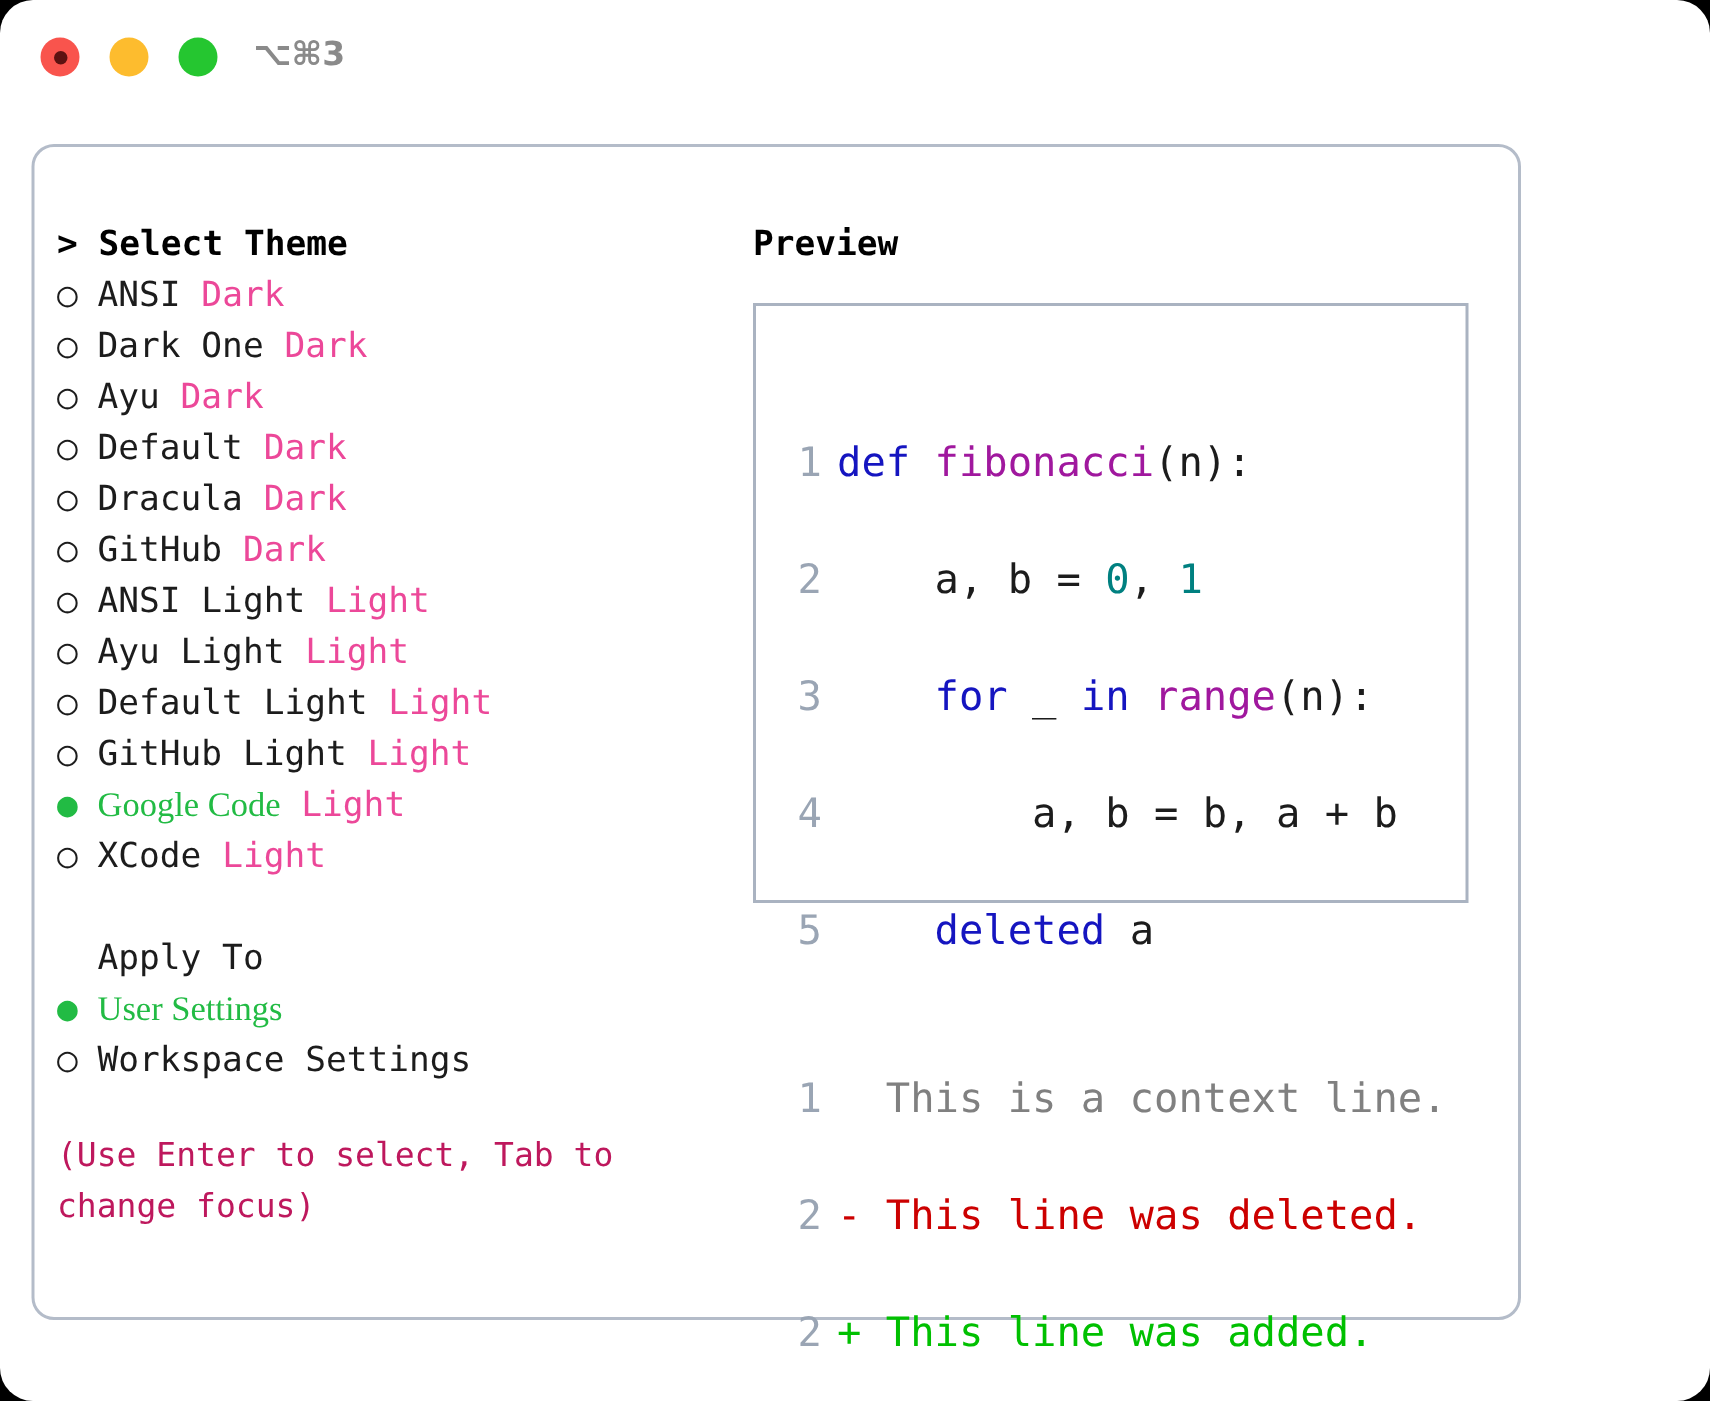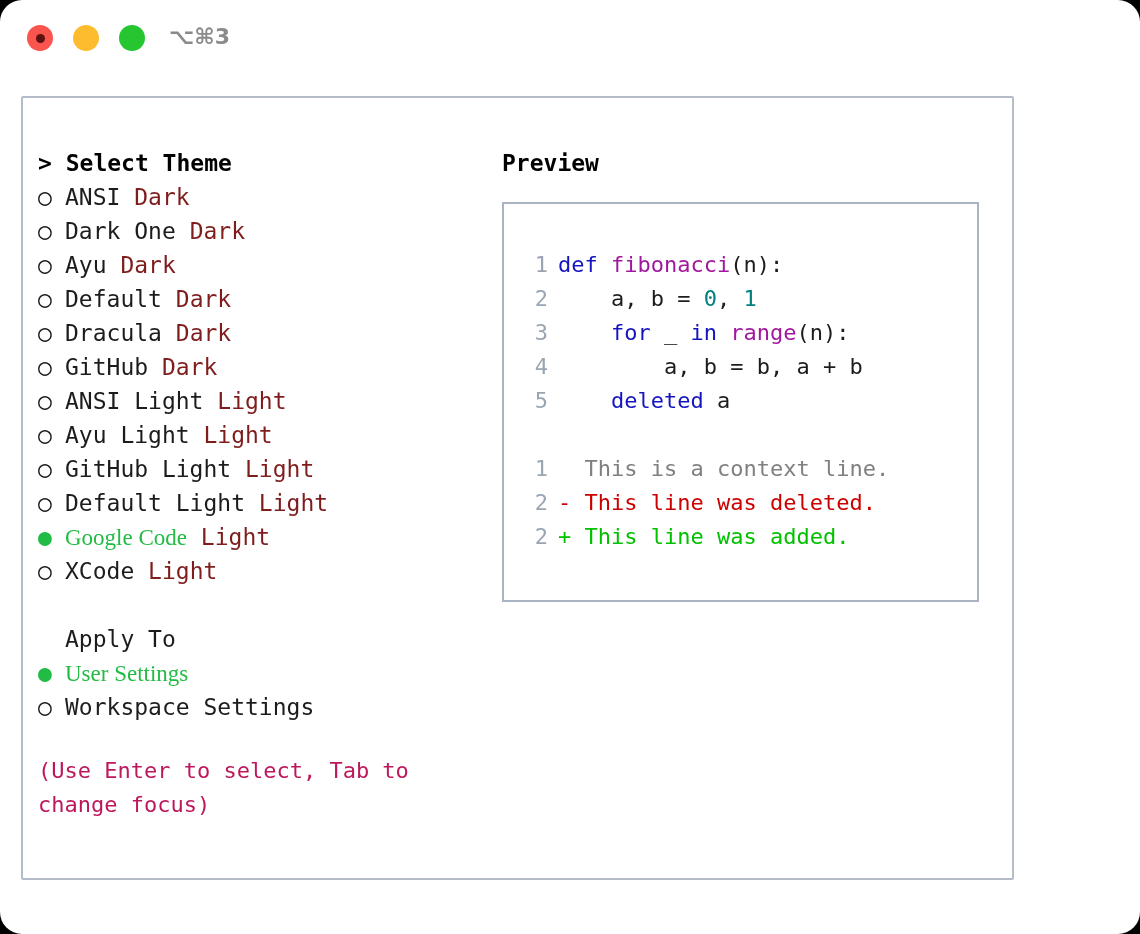--- a/index.html
+++ b/index.html
@@ -67,21 +67,21 @@
   }
 
   
   .dialog {
     position: absolute;
     left: 21px;
     top: 96px;
     width: 993px;
     height: 784px;
     border: 2px solid #b4bcc9;
-    border-radius: 2px;
+    border-radius: 15px;
     box-sizing: border-box;
     background: #ffffff;
   }
 
   
   .left-col {
     position: absolute;
     left: 15px;
     top: 48px;
     width: 440px;
@@ -99,21 +99,21 @@
     color: #000000;
   }
   .marker {
     display: inline-block;
     width: 27px;
     color: #1c1c1c;
   }
   .marker.sel { color: #22bb44; }
   .label.sel { color: #22bb44; font-family: Liberation Serif, serif; }
   .cat {
-    color: #7f1d1d;
+    color: #ec4899;
   }
   .spacer { height: 34px; }
   .hint {
     margin-top: 30px;
     font-size: 22px;
     line-height: 34px;
     color: #be185d;
     width: 410px;
   }
 
@@ -133,24 +133,25 @@
   .preview-box {
     margin-top: 22px;
     width: 477px;
     height: 400px;
     border: 2px solid #aab3c1;
     box-sizing: border-box;
     background: #ffffff;
     padding: 44px 0 0 20px;
   }
   .code-line {
-    font-size: 22px;
+    font-size: 27px;
     line-height: 34px;
     white-space: pre;
     color: #1c1c1c;
+    margin-top: 44px;
   }
   .ln {
     display: inline-block;
     width: 24px;
     text-align: right;
     color: #9aa5b4;
     margin-right: 10px;
   }
   .kw   { color: #1515c0; }
   .fn   { color: #a0189e; }
@@ -185,22 +186,22 @@
 
       <div id="theme-list">
           <div class="row"><span class="marker">○</span><span class="label">ANSI</span><span class="cat"> Dark</span></div>
           <div class="row"><span class="marker">○</span><span class="label">Dark One</span><span class="cat"> Dark</span></div>
           <div class="row"><span class="marker">○</span><span class="label">Ayu</span><span class="cat"> Dark</span></div>
           <div class="row"><span class="marker">○</span><span class="label">Default</span><span class="cat"> Dark</span></div>
           <div class="row"><span class="marker">○</span><span class="label">Dracula</span><span class="cat"> Dark</span></div>
           <div class="row"><span class="marker">○</span><span class="label">GitHub</span><span class="cat"> Dark</span></div>
           <div class="row"><span class="marker">○</span><span class="label">ANSI Light</span><span class="cat"> Light</span></div>
           <div class="row"><span class="marker">○</span><span class="label">Ayu Light</span><span class="cat"> Light</span></div>
+          <div class="row"><span class="marker">○</span><span class="label">Default Light</span><span class="cat"> Light</span></div>
           <div class="row"><span class="marker">○</span><span class="label">GitHub Light</span><span class="cat"> Light</span></div>
-          <div class="row"><span class="marker">○</span><span class="label">Default Light</span><span class="cat"> Light</span></div>
           <div class="row"><span class="marker sel">●</span><span class="label sel">Google Code</span><span class="cat"> Light</span></div>
           <div class="row"><span class="marker">○</span><span class="label">XCode</span><span class="cat"> Light</span></div>
         </div>
 
       <div class="spacer"></div>
 
       <div class="row">
         <span class="marker"></span><span>Apply To</span>
       </div>
 

